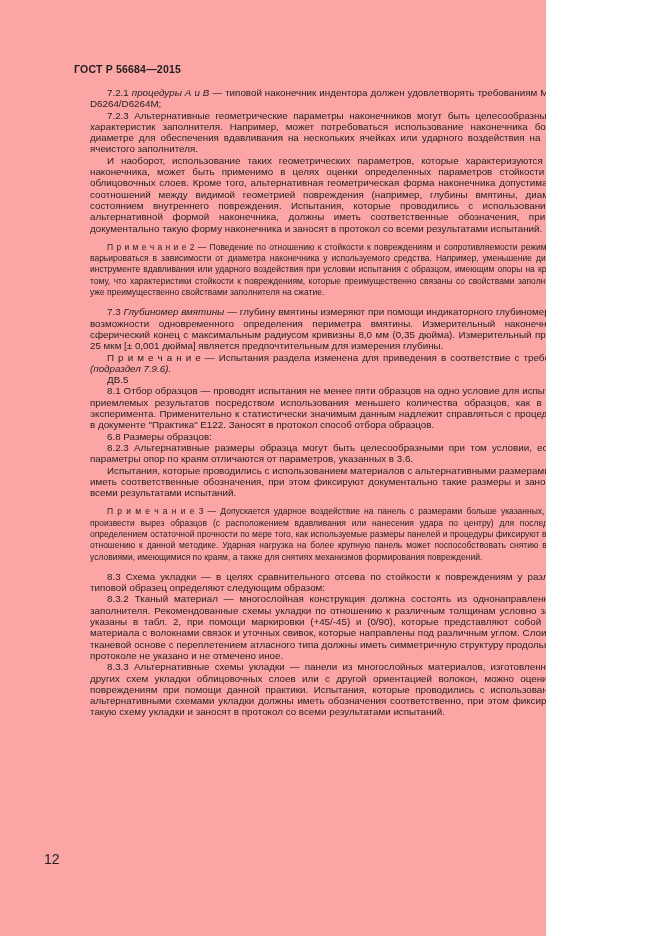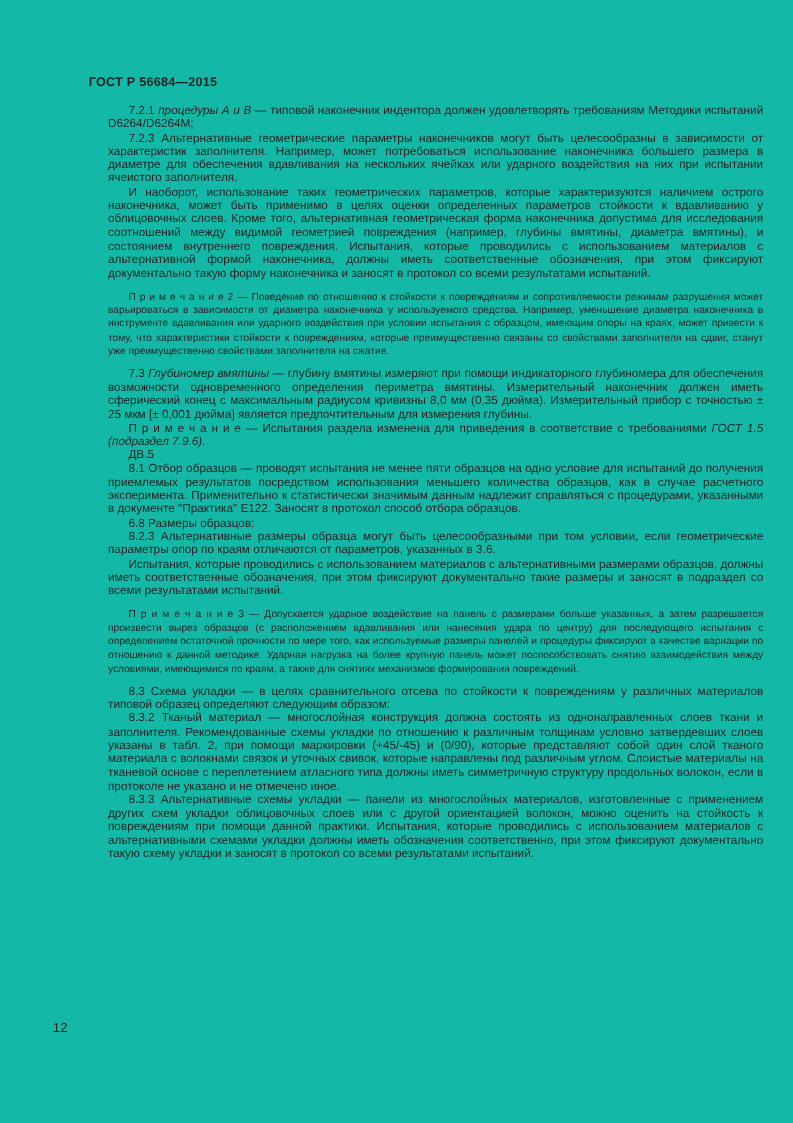--- a/index.html
+++ b/index.html
@@ -1,20 +1,20 @@
 <!DOCTYPE html>
 <html><head>
 <meta charset="utf-8">
 <style>
   html, body { margin: 0; padding: 0; background: #ffffff; }
   .page {
     position: relative;
-    width: 661px;
+    width: 546px;
     height: 936px;
-    background: #14b8a6;
+    background: #fca5a5;
     font-family: "Liberation Sans", sans-serif;
     color: #1f1f1f;
     overflow: hidden;
   }
   .doc-header {
     position: absolute;
     left: 74px;
     top: 63px;
     font-size: 10.5px;
     font-weight: bold;
@@ -34,21 +34,21 @@
   .content p.note {
     font-size: 8.5px;
     line-height: 11.3px;
     margin: 8px 0;
   }
   .content i { font-style: italic; }
   .page-number {
     position: absolute;
     left: 44px;
     top: 851px;
-    font-size: 11px;
+    font-size: 14px;
   }
 </style>
 </head>
 <body>
 
 <div class="page">
 
   <div class="doc-header">ГОСТ Р 56684—2015</div>
 
   <div class="content">

